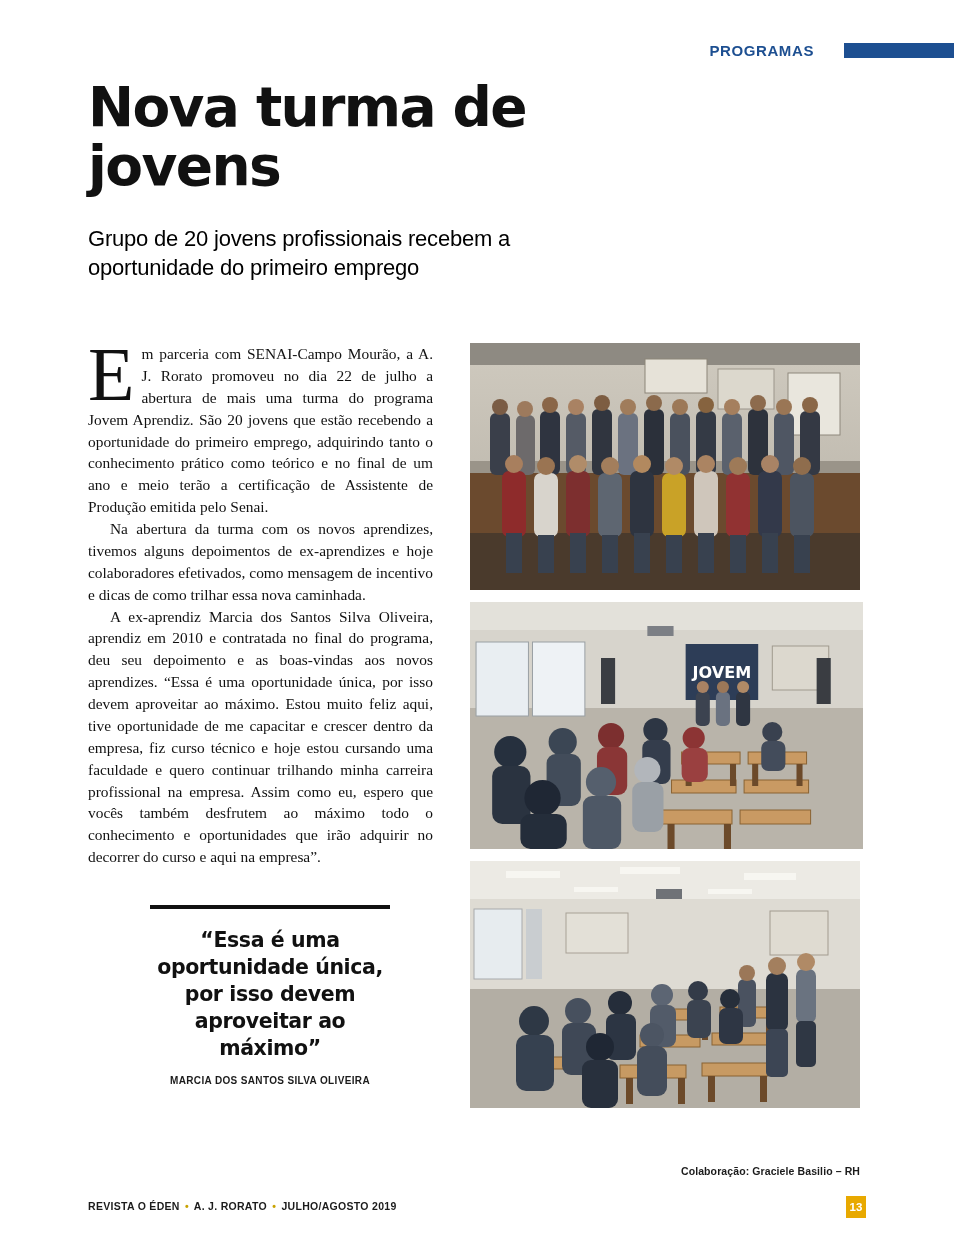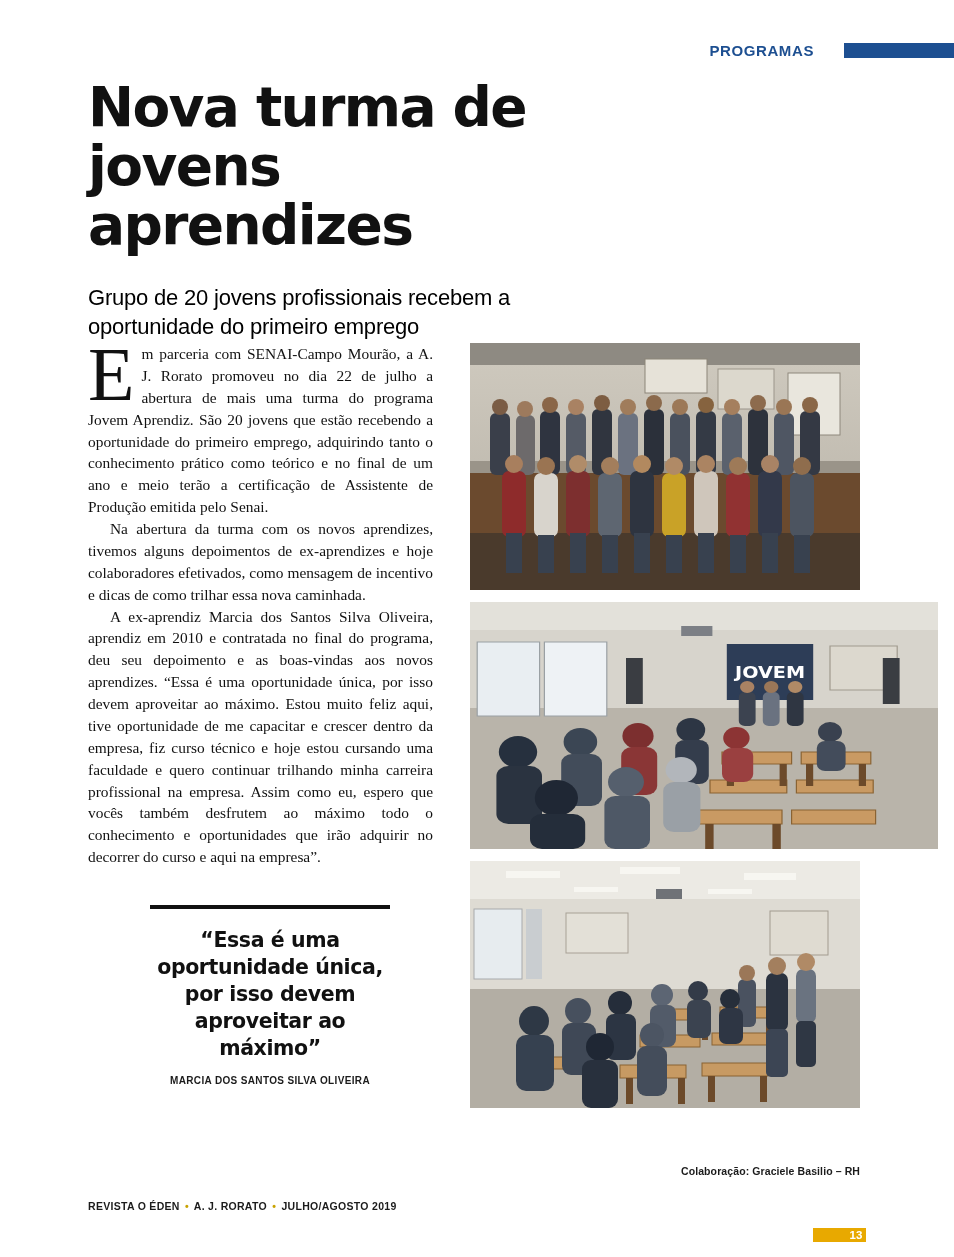--- a/index.html
+++ b/index.html
@@ -122,21 +122,21 @@
     color: #1b1b1b;
   }
 
   
   .photo {
     position: absolute;
     overflow: hidden;
     background: #5d6470;
   }
   #photo-1 { left: 470px; top: 343px; width: 390px; height: 247px; }
-  #photo-2 { left: 470px; top: 602px; width: 468px; height: 247px; }
+  #photo-2 { left: 470px; top: 602px; width: 393px; height: 247px; }
   #photo-3 { left: 470px; top: 861px; width: 390px; height: 247px; }
 
   .photo svg { display: block; width: 100%; height: 100%; }
 
   
   .credit {
     position: absolute;
     right: 94px;
     top: 1165px;
     font-size: 10.5px;
@@ -150,45 +150,43 @@
     top: 1200px;
     font-size: 10.5px;
     font-weight: bold;
     letter-spacing: 0.3px;
     color: #1b1b1b;
   }
   .footer .dot { color: #c8a200; padding: 0 2px; }
   .page-number {
     position: absolute;
     right: 88px;
-    top: 1228px;
+    top: 1196px;
     width: 20px;
-    height: 14px;
+    height: 22px;
     background: #e8a900;
     color: #ffffff;
     font-size: 11.5px;
     font-weight: bold;
     display: flex;
     align-items: center;
     justify-content: center;
-    padding-left: 33px;
   }
 </style>
 </head>
 <body>
 
 <div class="section-tag">
   <span class="section-tag-label">PROGRAMAS</span>
   <span class="section-tag-bar"></span>
 </div>
 
 <div class="title-block">
   <h1 class="headline">
     <span>Nova turma de jovens</span><br>
-    <span>aprendizes</span>
   </h1>
   <div class="subhead">
     <span>Grupo de 20 jovens profissionais recebem a</span><br>
     <span>oportunidade do primeiro emprego</span>
   </div>
 </div>
 
 <div class="body-col">
   <p class="first"><span class="dropcap">E</span><span>m parceria com SENAI-Campo Mourão, a A. J. Rorato promoveu no dia 22 de julho a abertura de mais uma turma do programa Jovem Aprendiz. São 20 jovens que estão recebendo a oportunidade do primeiro emprego, adquirindo tanto o conhecimento prático como teórico e no final de um ano e meio terão a certificação de Assistente de Produção emitida pelo Senai.</span></p>
   <p>Na abertura da turma com os novos aprendizes, tivemos alguns depoimentos de ex-aprendizes e hoje colaboradores efetivados, como mensagem de incentivo e dicas de como trilhar essa nova caminhada.</p>

